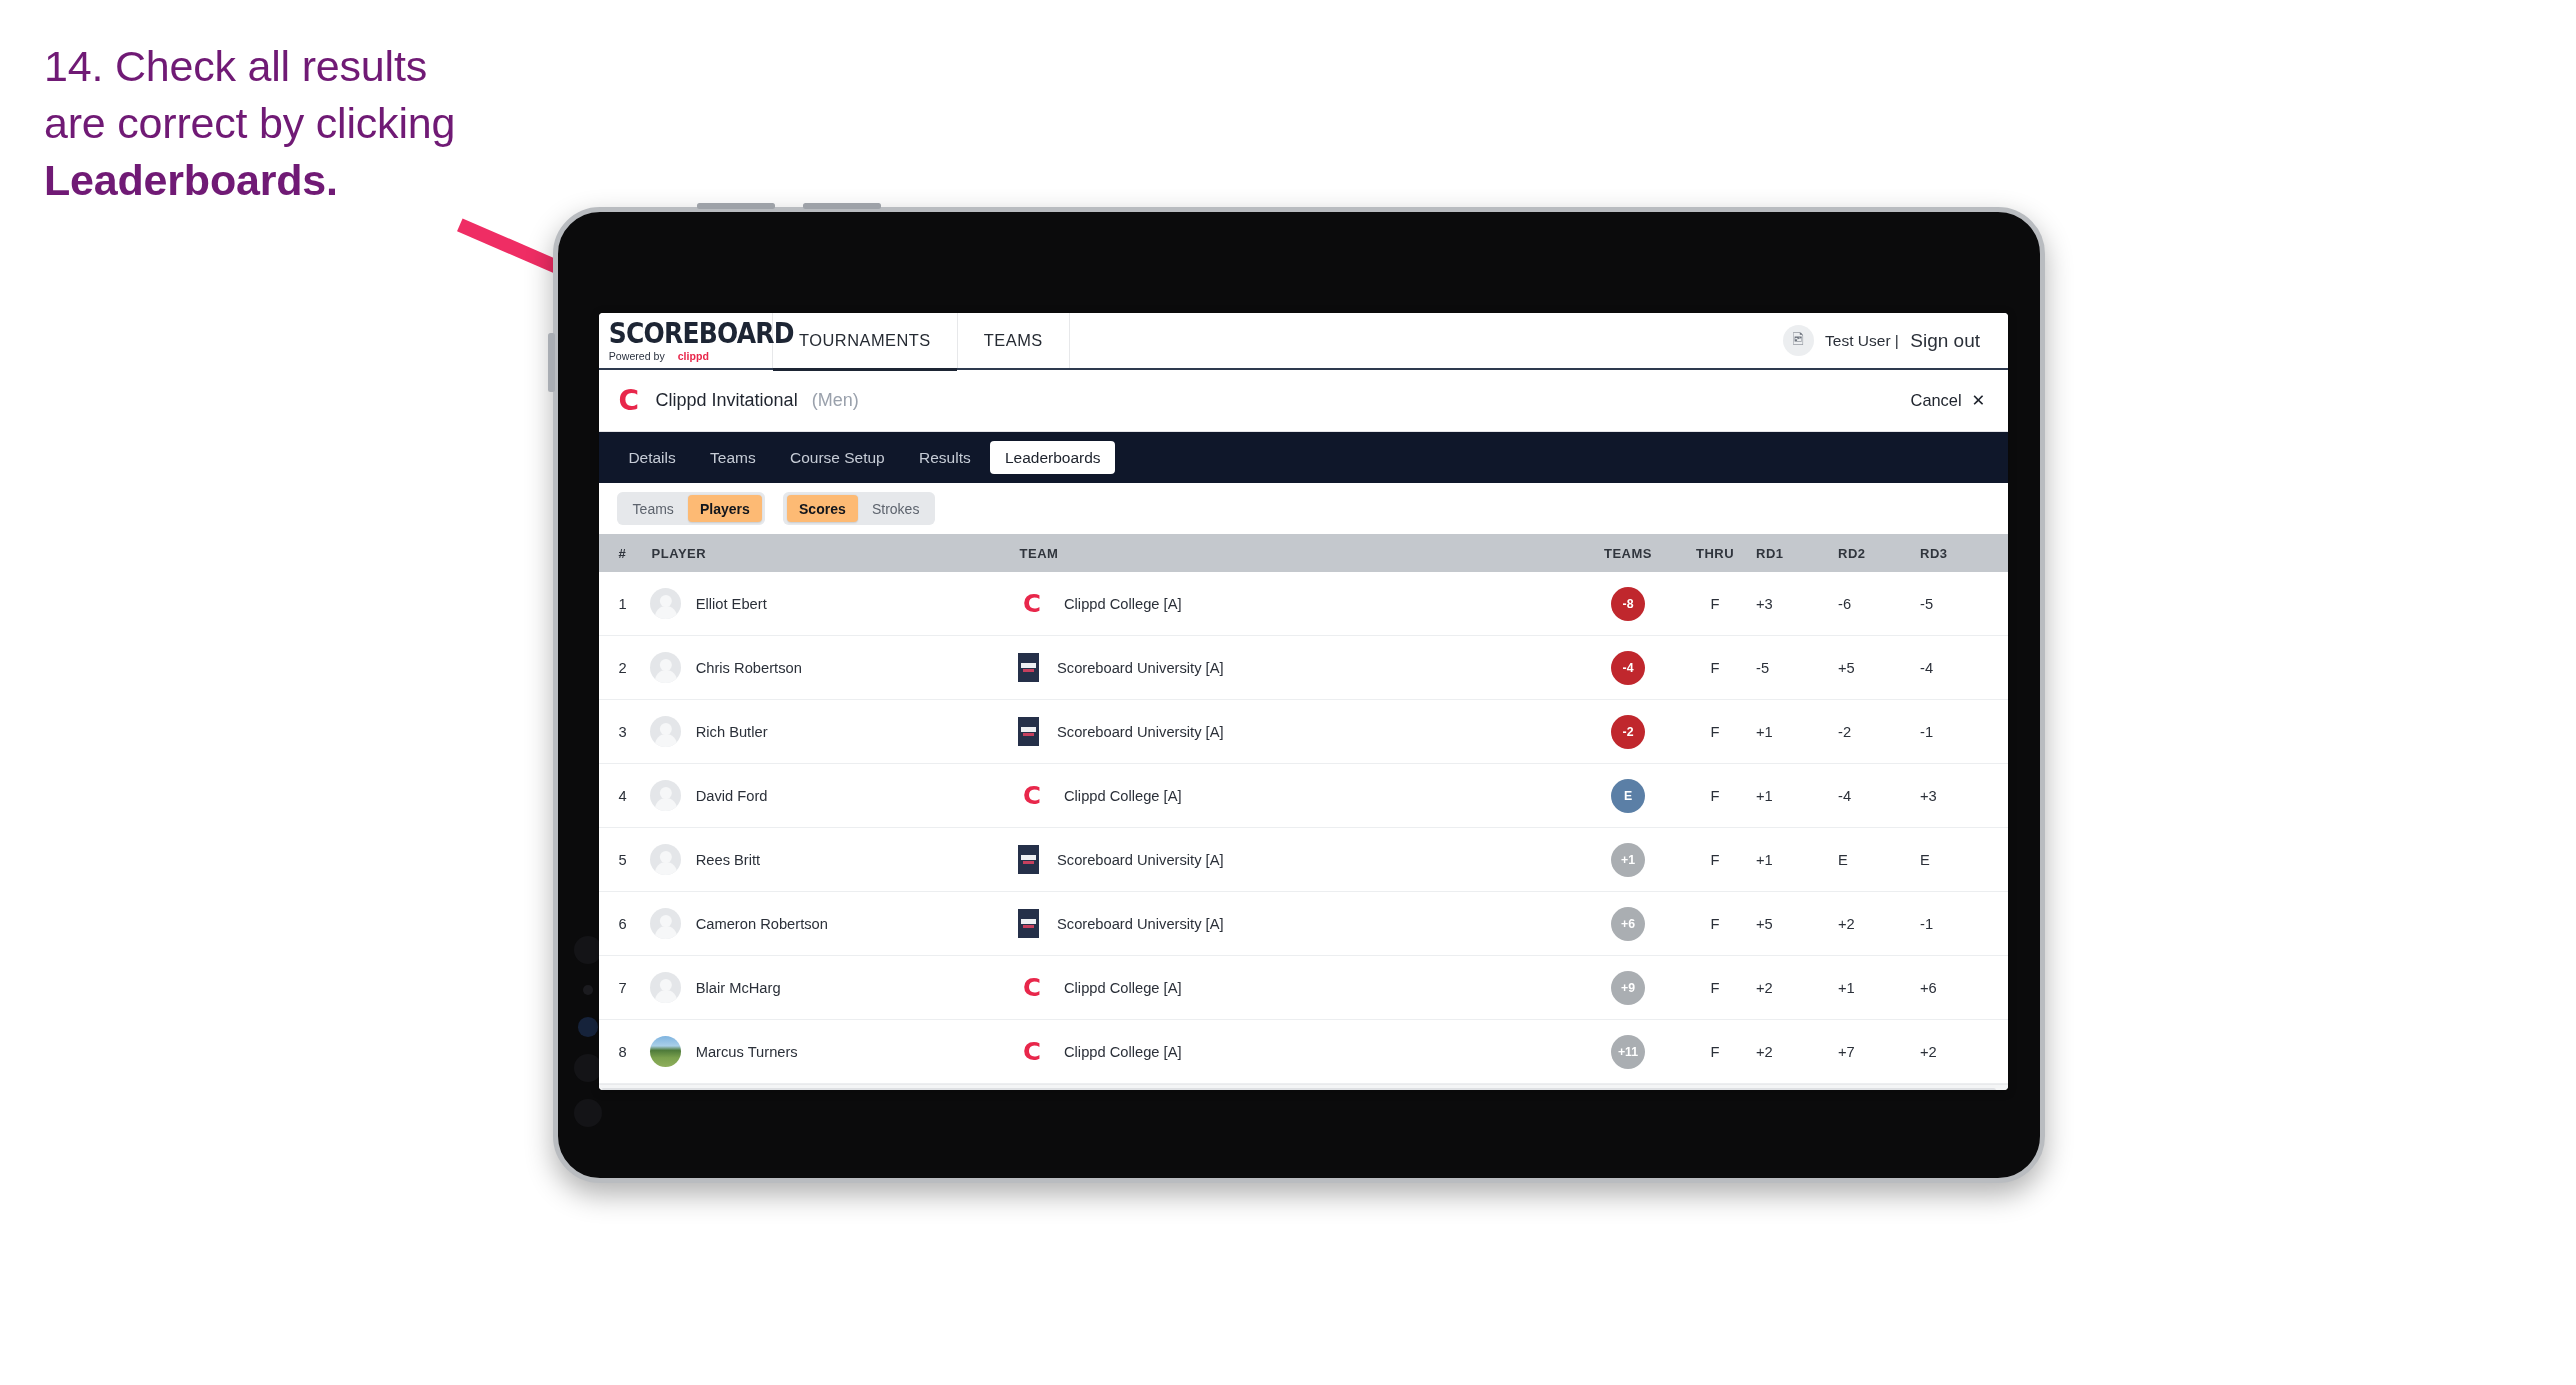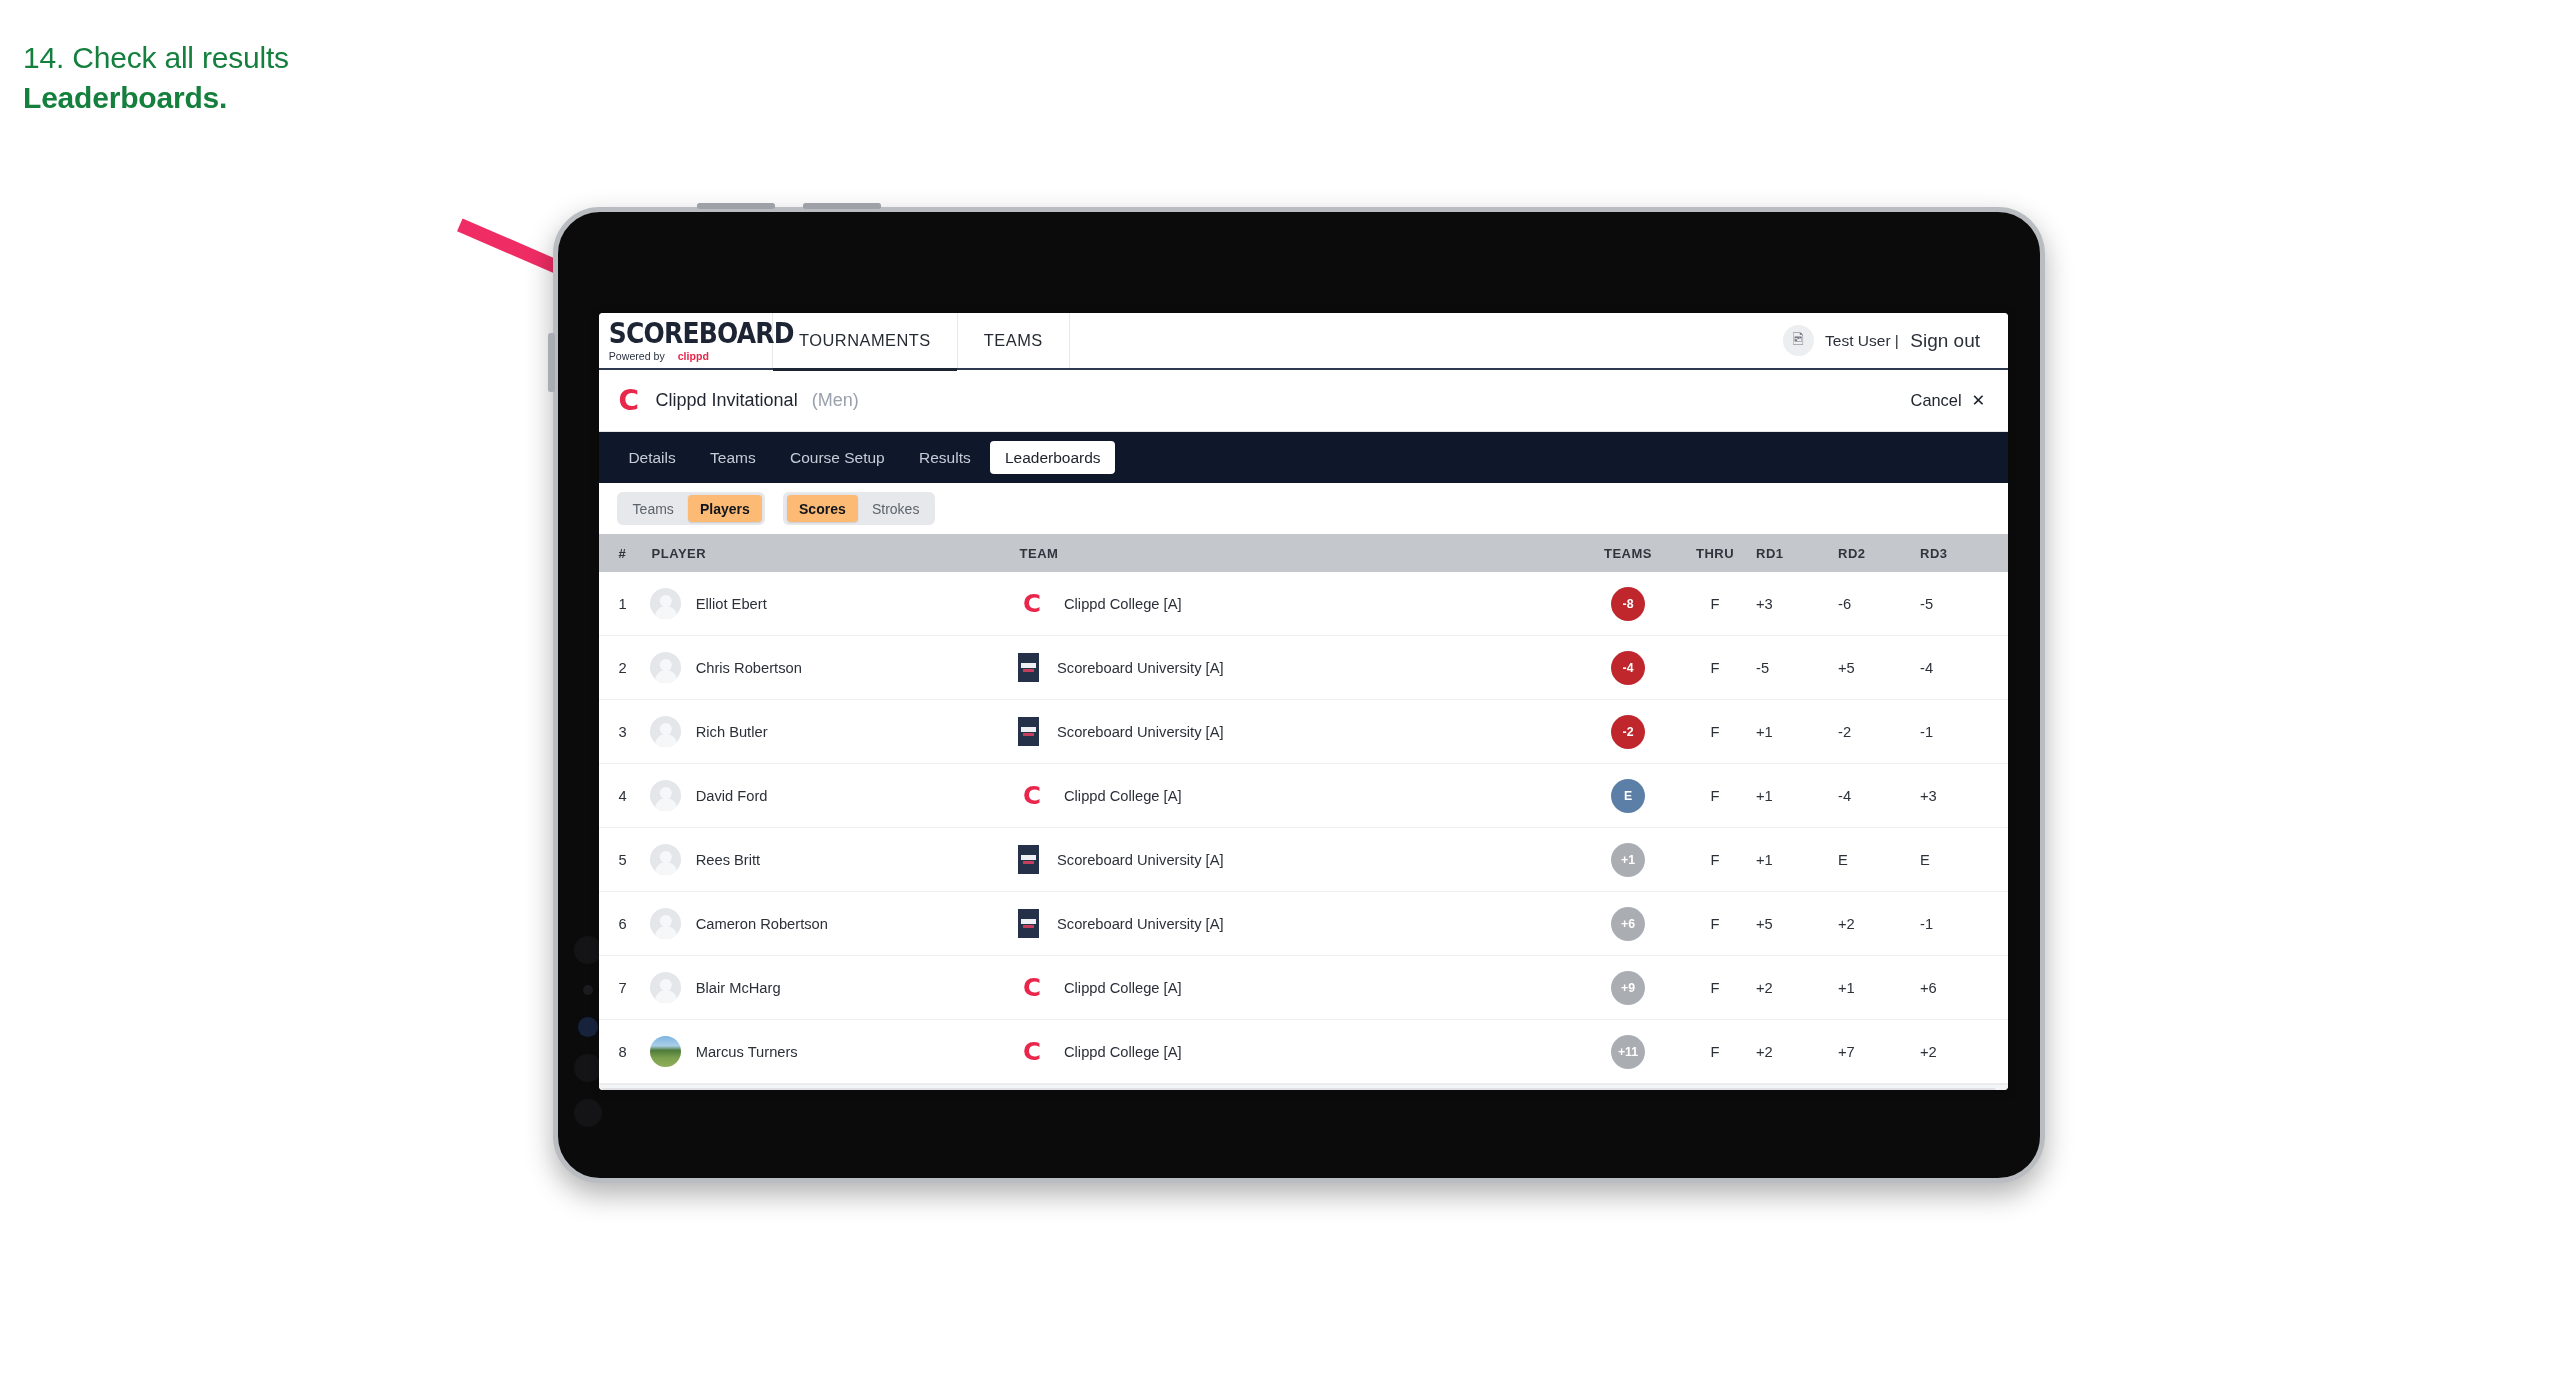--- a/index.html
+++ b/index.html
@@ -9,25 +9,25 @@
     height: 1386px;
     background: #ffffff;
     font-family: "Liberation Sans", sans-serif;
     overflow: hidden;
   }
   #stage { position: relative; width: 2576px; height: 1386px; background: #fff; }
 
   
   #caption {
     position: absolute;
-    left: 23px; top: 38px;
+    left: 44px; top: 38px;
     width: 621px;
-    font-size: 30px;
+    font-size: 43px;
     line-height: 1.33;
-    color: #15803d;
+    color: #701a75;
     letter-spacing: -0.2px;
   }
   #caption .bold { font-weight: bold; display: block; }
   #caption .line { display: block; }
 
   
   #arrow { position: absolute; left: 409px; top: 188px; width: 818px; height: 368px; pointer-events: none; }
 
   
   #tablet {
@@ -185,20 +185,21 @@
   #hscroll { height: 11.4px; background:#f4f5f6; border-top:0.8px solid #e9eaec; position:relative; }
   #hscroll .thumb { position:absolute; left:1.6px; top:3.3px; height:4.9px; width: 99%; background:#dfe1e4; border-radius:2.5px; }
 </style>
 </head>
 <body>
 
 <div id="stage">
 
   <div id="caption">
     <span class="line">14. Check all results</span>
+    <span class="line">are correct by clicking</span>
     <span class="bold">Leaderboards.</span>
   </div>
 
   <svg id="arrow" viewBox="0 0 1000 450">
     <defs>
       <marker id="ah" markerWidth="7" markerHeight="7" refX="3.2" refY="3.5" orient="auto">
         <path d="M0,0 L7,3.5 L0,7 z" fill="#ef2d64"></path>
       </marker>
     </defs>
     <line x1="62" y1="45" x2="650" y2="300" stroke="#ef2d64" stroke-width="17" marker-end="url(#ah)"></line>

